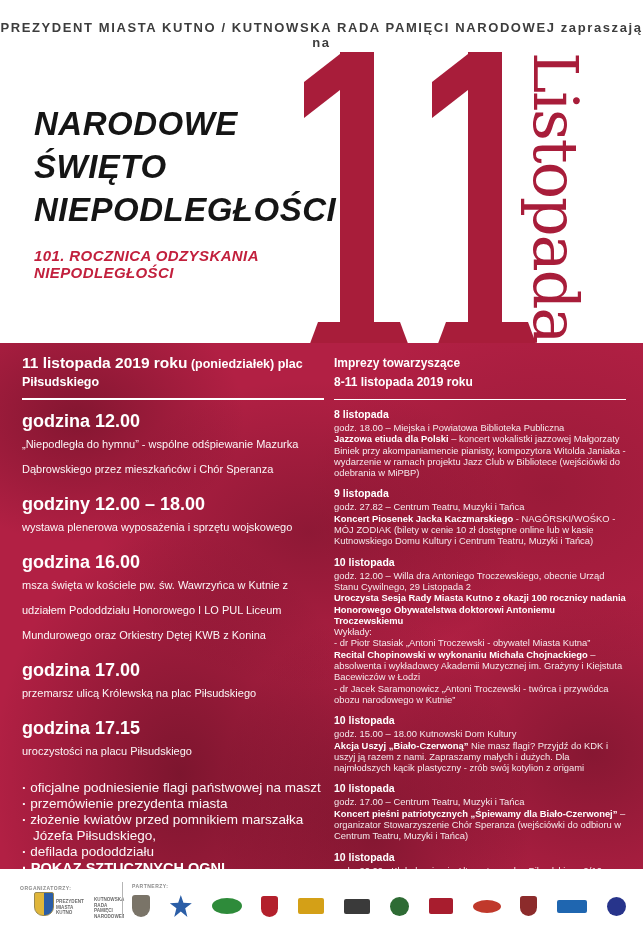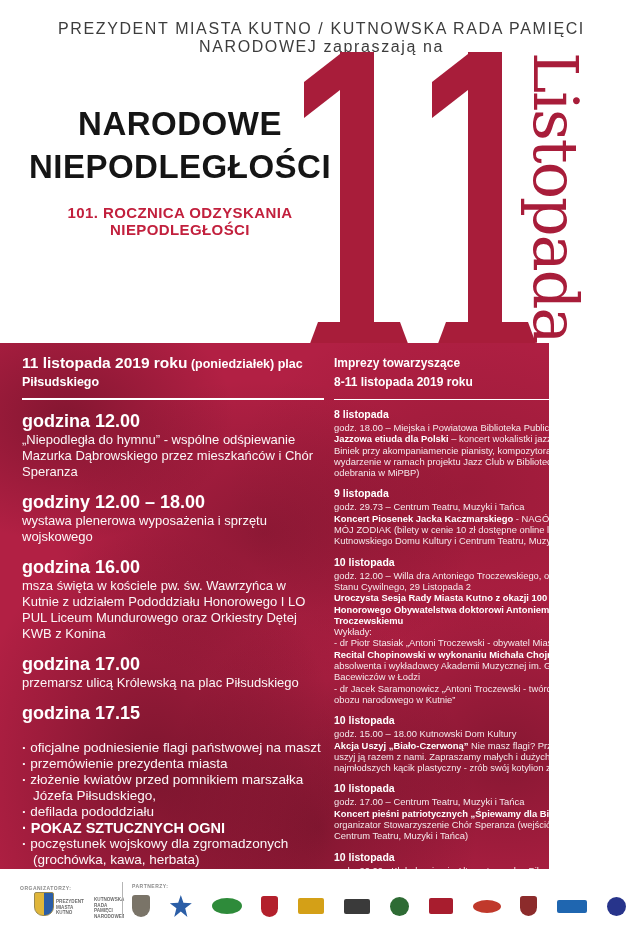--- a/index.html
+++ b/index.html
@@ -1,51 +1,51 @@
 <!DOCTYPE html>
 <html><head>
 <meta charset="utf-8">
 <style>
   html,body{margin:0;padding:0;}
   body{width:643px;height:926px;position:relative;overflow:hidden;background:#ffffff;
        font-family:"Liberation Sans",sans-serif;-webkit-font-smoothing:antialiased;}
 
   
   .invite{position:absolute;top:20px;left:0;width:643px;text-align:center;
-          font-size:16px;font-weight:400;letter-spacing:1.6px;color:#3d3d3d;}
-
-  .title-block{position:absolute;top:102px;left:28px;width:304px;text-align:center;color:#151515;}
+          font-size:13px;font-weight:700;letter-spacing:1.6px;color:#3d3d3d;}
+
+  .title-block{position:absolute;top:102px;left:34px;width:304px;color:#151515;font-style:italic;}
   .title-block .t{font-size:33px;font-weight:800;line-height:43px;letter-spacing:.5px;}
   .subtitle{margin-top:16px;font-size:15px;font-weight:700;letter-spacing:.4px;color:#c2203d;}
 
   
   .big11{position:absolute;left:300px;top:52px;width:240px;height:297px;}
   .listopada{position:absolute;left:514px;top:52px;height:294px;width:80px;
              writing-mode:vertical-rl;font-family:"DejaVu Serif","Liberation Serif",serif;
              font-size:62px;line-height:78px;color:#a81d3a;letter-spacing:-2px;font-weight:500;}
 
   
-  .band{position:absolute;left:0;top:343px;width:549px;height:526px;
+  .band{position:absolute;left:0;top:343px;width:643px;height:526px;
         background-color:#b22044;
         background-image:
           radial-gradient(240px 180px at 12% 14%, rgba(76,10,26,.45) 0%, rgba(76,10,26,0) 70%),
           radial-gradient(300px 220px at 48% 36%, rgba(76,10,26,.35) 0%, rgba(76,10,26,0) 70%),
           radial-gradient(340px 260px at 85% 28%, rgba(110,16,36,.35) 0%, rgba(110,16,36,0) 70%),
           radial-gradient(260px 340px at 28% 82%, rgba(60,8,20,.45) 0%, rgba(60,8,20,0) 72%),
           radial-gradient(220px 300px at 58% 92%, rgba(60,8,20,.40) 0%, rgba(60,8,20,0) 72%),
           radial-gradient(280px 240px at 92% 78%, rgba(70,10,24,.40) 0%, rgba(70,10,24,0) 70%);
         color:#fff;}
 
   .colL{position:absolute;left:22px;top:11px;width:302px;}
   .colL .hdr{font-weight:700;font-size:15.5px;}
   .colL .hdr .small{font-size:12.5px;}
   .rule{border:0;border-top:2px solid #ffffff;margin:8px 0 10px 0;}
   .ev{margin-bottom:11px;}
   .ev .time{font-size:18px;font-weight:700;line-height:22px;}
-  .ev .desc{font-size:13px;line-height:16px;color:rgba(255,255,255,.96);}
+  .ev .desc{font-size:11px;line-height:25px;color:rgba(255,255,255,.96);}
   .bullets{margin-top:1px;}
   .bullet{font-size:13.5px;line-height:16px;padding-left:11px;text-indent:-11px;color:rgba(255,255,255,.96);}
   .bullet::before{content:"· ";font-weight:700;}
   .bullet.bold{font-weight:700;font-size:14.5px;color:#fff;}
   .note{margin-top:14px;padding-left:6px;font-weight:700;font-size:14px;line-height:18.5px;}
 
   .colR{position:absolute;left:334px;top:11px;width:292px;}
   .colR .hdr{font-weight:700;font-size:12px;line-height:19px;}
   .rule2{border:0;border-top:1.5px solid #ffffff;margin:7px 0 8px 0;}
   .rev{margin-bottom:9px;}
@@ -65,20 +65,21 @@
             display:flex;align-items:center;justify-content:space-between;padding-right:6px;box-sizing:border-box;}
   .plogo{display:inline-block;}
 </style>
 </head>
 <body>
 
 <div class="invite">PREZYDENT MIASTA KUTNO / KUTNOWSKA RADA PAMIĘCI NARODOWEJ zapraszają na</div>
 
 <div class="title-block">
   <div class="t">NARODOWE</div>
+  <div class="t">ŚWIĘTO</div>
   <div class="t">NIEPODLEGŁOŚCI</div>
   <div class="subtitle">101. ROCZNICA ODZYSKANIA NIEPODLEGŁOŚCI</div>
 </div>
 
 <svg class="big11" viewBox="0 0 240 297" aria-hidden="true">
   <g fill="#a81d3a">
     <polygon points="40,2 40,38 4,66 4,30"></polygon>
     <rect x="40" y="0" width="34" height="282"></rect>
     <polygon points="8,297 110,297 100,270 18,270"></polygon>
     <polygon points="168,2 168,38 132,66 132,30"></polygon>
@@ -107,20 +108,21 @@
     <div class="ev">
       <div class="time">godzina 16.00</div>
       <div class="desc">msza święta w kościele pw. św. Wawrzyńca w Kutnie z udziałem  Pododdziału Honorowego I LO PUL Liceum Mundurowego oraz Orkiestry Dętej KWB z Konina</div>
     </div>
     <div class="ev">
       <div class="time">godzina 17.00</div>
       <div class="desc">przemarsz ulicą Królewską na plac Piłsudskiego</div>
     </div>
     <div class="ev" style="margin-bottom:16px;">
       <div class="time">godzina 17.15</div>
+      <div class="desc">uroczystości na placu Piłsudskiego</div>
     </div>
     <div class="bullets">
       <div class="bullet">oficjalne podniesienie flagi państwowej na maszt</div>
       <div class="bullet">przemówienie prezydenta miasta</div>
       <div class="bullet">złożenie kwiatów przed pomnikiem marszałka Józefa Piłsudskiego,</div>
       <div class="bullet">defilada pododdziału</div>
       <div class="bullet bold">POKAZ SZTUCZNYCH OGNI</div>
       <div class="bullet">poczęstunek wojskowy dla zgromadzonych (grochówka, kawa, herbata)</div>
     </div>
     <div class="note">
@@ -137,21 +139,21 @@
     <hr class="rule2">
 
     <div class="rev">
       <div class="date">8 listopada</div>
       <div class="ln">godz. 18.00 – Miejska i Powiatowa Biblioteka Publiczna</div>
       <div class="ln"><b>Jazzowa etiuda dla Polski</b><span> – koncert wokalistki jazzowej Małgorzaty Biniek przy akompaniamencie pianisty, kompozytora Witolda Janiaka - wydarzenie w ramach projektu Jazz Club w Bibliotece (wejściówki do odebrania w MiPBP)</span></div>
     </div>
 
     <div class="rev">
       <div class="date">9 listopada</div>
-      <div class="ln">godz. 29.73 – Centrum Teatru, Muzyki i Tańca</div>
+      <div class="ln">godz. 27.82 – Centrum Teatru, Muzyki i Tańca</div>
       <div class="ln"><b>Koncert Piosenek Jacka Kaczmarskiego</b><span> - NAGÓRSKI/WOŚKO - MÓJ ZODIAK (bilety w cenie 10 zł dostępne online lub w kasie Kutnowskiego Domu Kultury i Centrum Teatru, Muzyki i Tańca)</span></div>
     </div>
 
     <div class="rev">
       <div class="date">10 listopada</div>
       <div class="ln">godz. 12.00 – Willa dra Antoniego Troczewskiego, obecnie Urząd Stanu Cywilnego, 29 Listopada 2</div>
       <div class="ln"><b>Uroczysta Sesja Rady Miasta Kutno z okazji 100 rocznicy nadania Honorowego Obywatelstwa doktorowi Antoniemu Troczewskiemu</b></div>
       <div class="ln">Wykłady:</div>
       <div class="ln">- dr Piotr Stasiak „Antoni Troczewski - obywatel Miasta Kutna”</div>
       <div class="ln"><b>Recital Chopinowski w wykonaniu Michała Chojnackiego</b><span> – absolwenta i wykładowcy Akademii Muzycznej im. Grażyny i Kiejstuta Bacewiczów w Łodzi</span></div>

